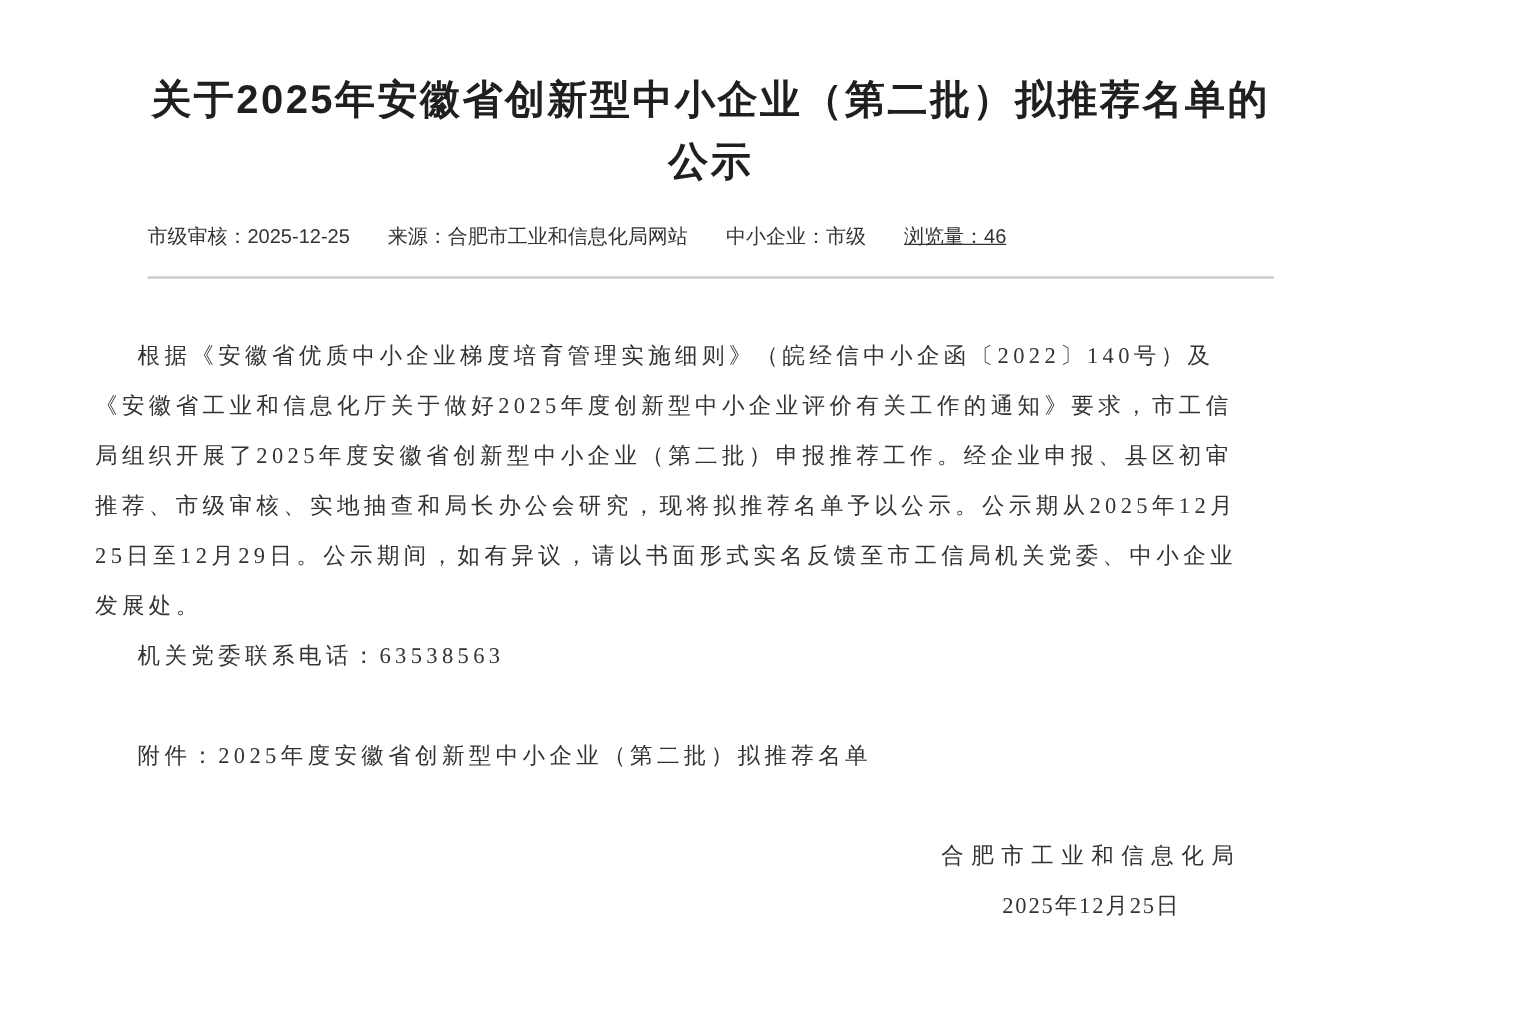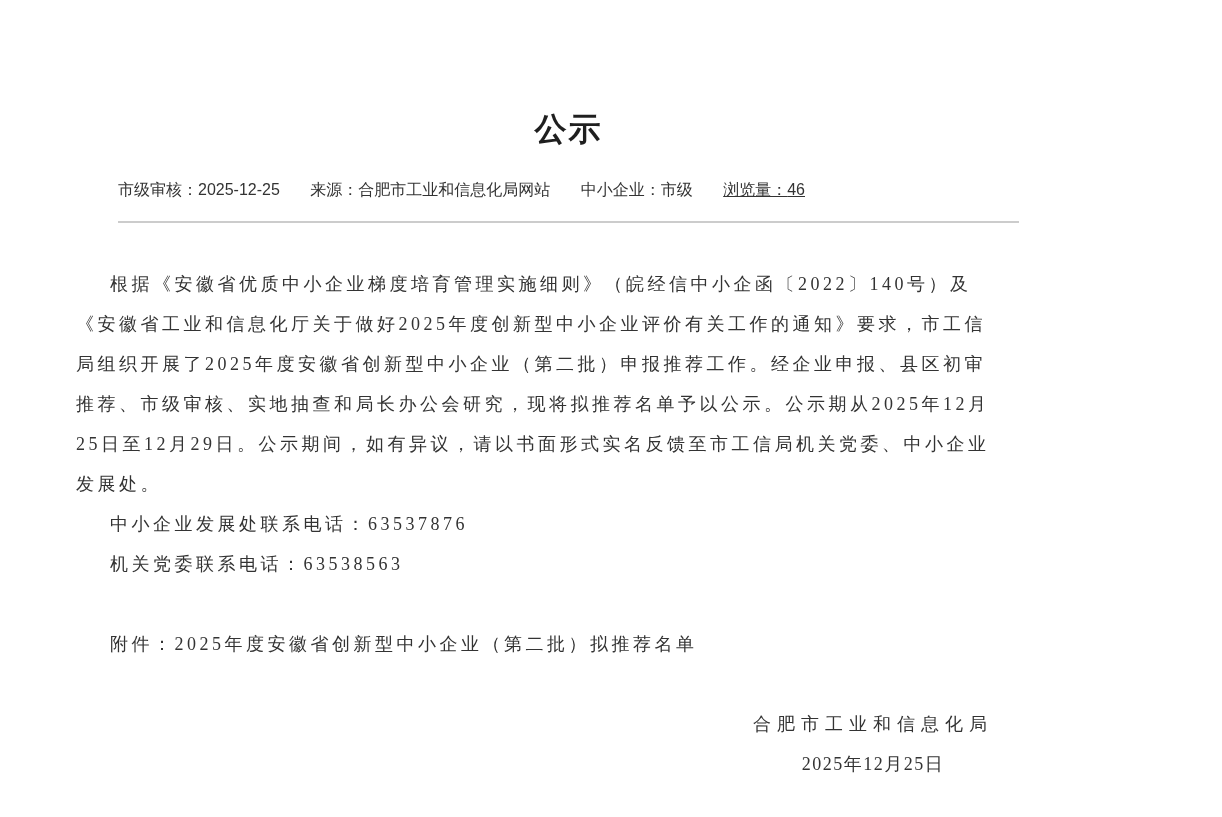--- a/index.html
+++ b/index.html
@@ -85,21 +85,21 @@
     letter-spacing: 1.5px;
     color: #333333;
   }
 </style>
 </head>
 <body>
 
 <div class="doc">
 
   <div class="head">
-    <h1 class="title"><br>
+    <h1 class="title"><span>关于2025年安徽省创新型中小企业（第二批）拟推荐名单的</span><br>
       <span>公示</span>
     </h1>
 
     <div class="meta">
       <span class="meta-item"><span>市级审核：</span><span>2025-12-25</span></span>
       <span class="meta-item"><span>来源：</span><span>合肥市工业和信息化局网站</span></span>
       <span class="meta-item"><span>中小企业：</span><span>市级</span></span>
       <span class="meta-item"><span>浏览量：</span><span>46</span></span>
     </div>
 
@@ -110,21 +110,20 @@
 
     <div class="paragraph">
       <div class="line indent">根据《安徽省优质中小企业梯度培育管理实施细则》（皖经信中小企函〔2022〕140号）及</div>
       <div class="line">《安徽省工业和信息化厅关于做好2025年度创新型中小企业评价有关工作的通知》要求，市工信</div>
       <div class="line">局组织开展了2025年度安徽省创新型中小企业（第二批）申报推荐工作。经企业申报、县区初审</div>
       <div class="line">推荐、市级审核、实地抽查和局长办公会研究，现将拟推荐名单予以公示。公示期从2025年12月</div>
       <div class="line">25日至12月29日。公示期间，如有异议，请以书面形式实名反馈至市工信局机关党委、中小企业</div>
       <div class="line">发展处。</div>
     </div>
 
-    <div class="line indent">中小企业发展处联系电话：63537876</div>
     <div class="line indent">机关党委联系电话：63538563</div>
 
     <div class="line indent attachment-row"><span>附件：</span><span>2025年度安徽省创新型中小企业（第二批）拟推荐名单</span></div>
 
     <div class="signature">
       <div class="org">合肥市工业和信息化局</div>
       <div class="date">2025年12月25日</div>
     </div>
 
   </div>

